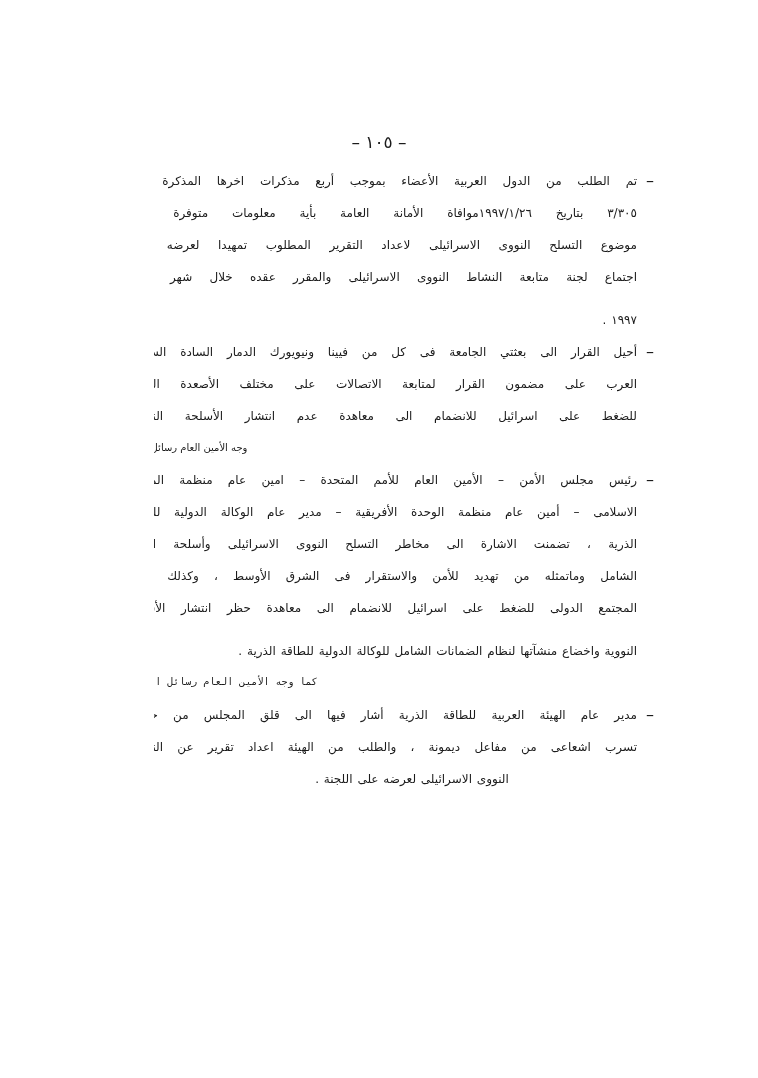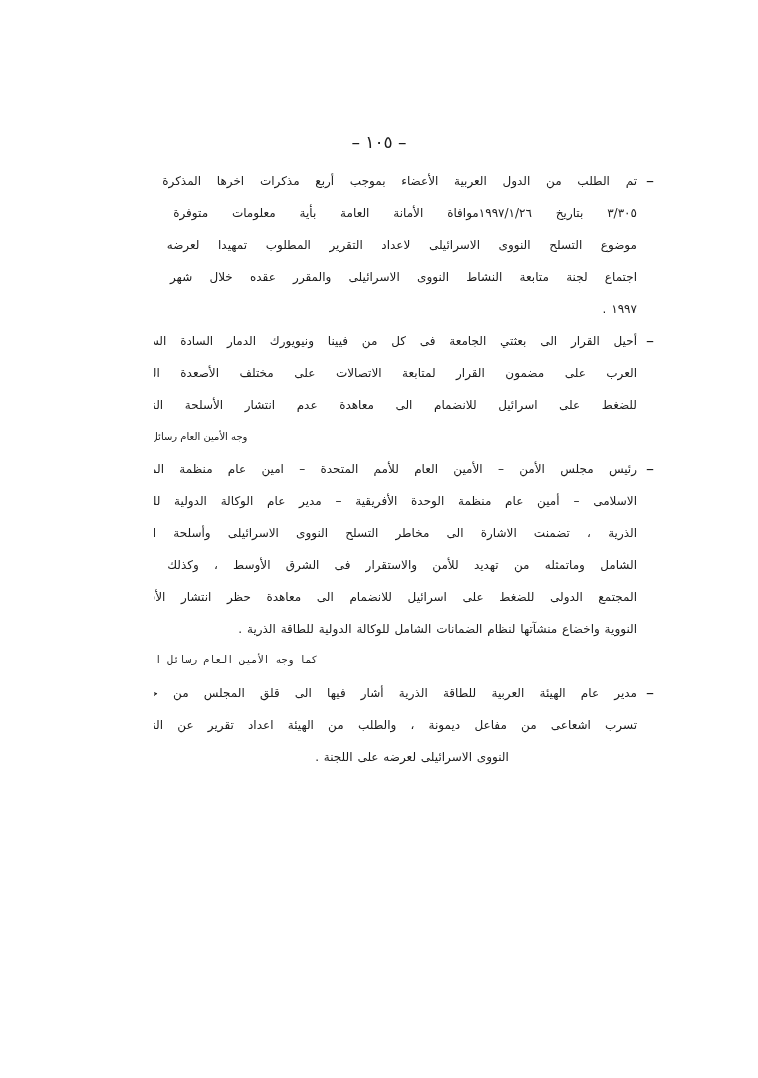--- a/index.html
+++ b/index.html
@@ -48,21 +48,21 @@
     flex: 0 0 510px;
     width: 510px;
   }
   .line {
     font-size: 12px;
     line-height: 32px;
     text-align: justify;
     text-align-last: justify;
     word-spacing: 1px;
   }
-  .p-last-right .line.last   { text-align-last: right; }
+  .p-last-right .line.last   { text-align-last: right; margin-top: 11px; }
   .p-last-center .line.last  { text-align-last: center; padding-left: 60px; }
   .lead {
     font-size: 10px;
     line-height: 32px;
     text-align: left;
     direction: rtl;
   }
   .lead-1 { padding-right: 66px; }  
   .lead-2 { padding-right: 56px; font-family: Liberation Mono, monospace; }  
 </style>

